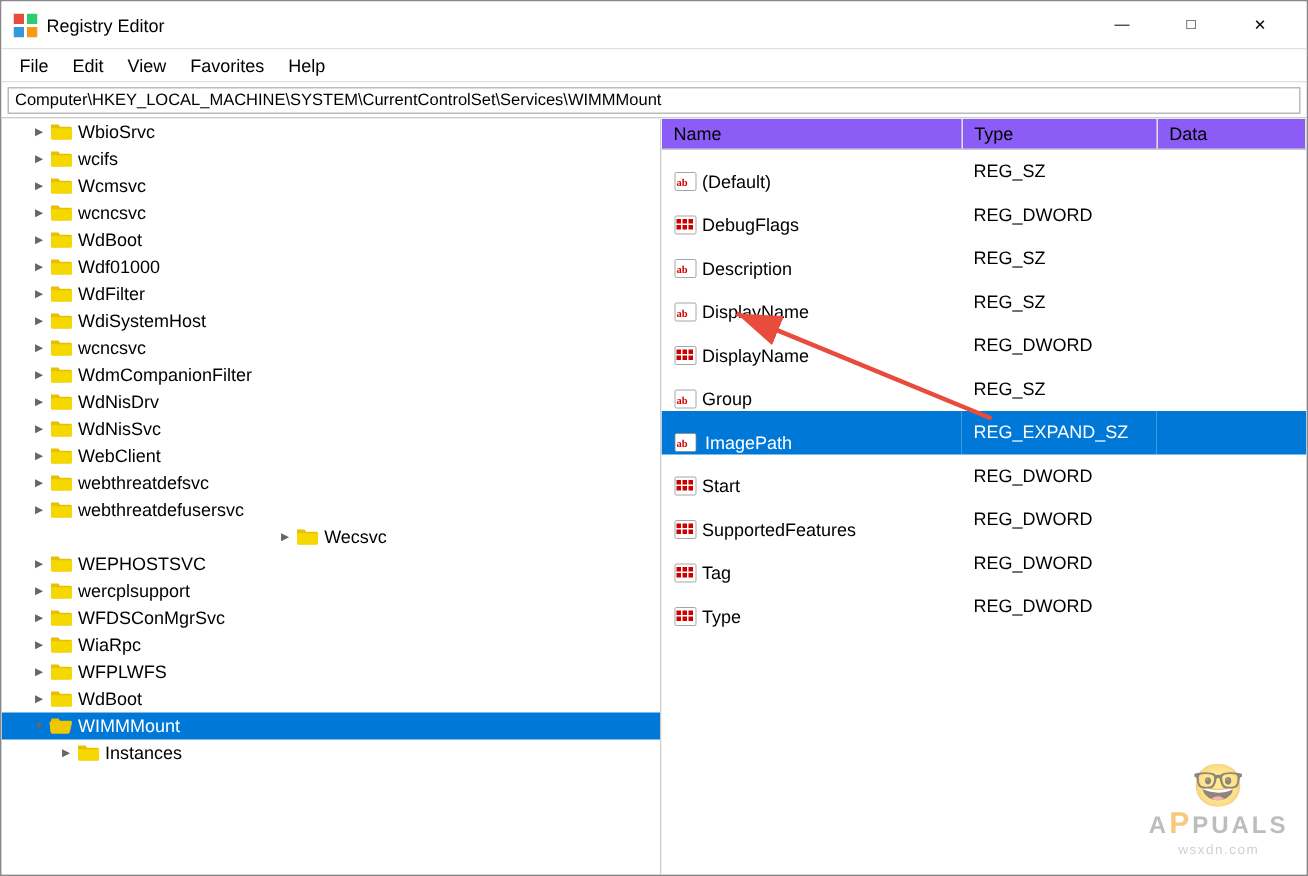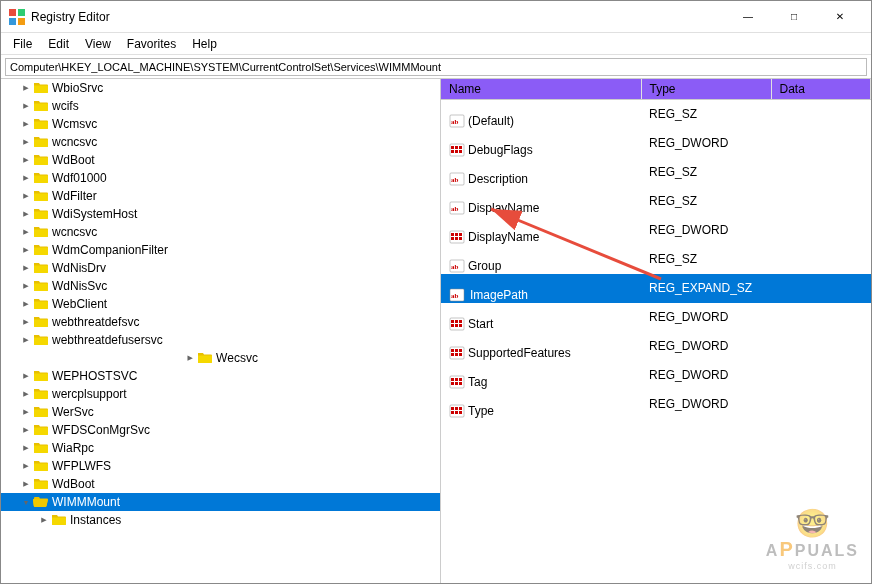--- a/index.html
+++ b/index.html
@@ -400,30 +400,20 @@
           <span class="tree-label">wercplsupport</span>
         </div>
         <div class="tree-item" style="padding-left: 18px;">
           <span class="tree-expand" style="font-size: 7px; color: rgb(102, 102, 102);">▶</span>
           <span style="display: inline-flex; align-items: center; margin-right: 3px;">
             <svg class="folder-svg" viewBox="0 0 16 14" fill="none">
     <path d="M1 2 L6 2 L7 3.5 L14 3.5 Q15 3.5 15 4.5 L15 11 Q15 12 14 12 L2 12 Q1 12 1 11 Z" fill="#E8C000"></path>
     <path d="M1 4.5 L15 4.5 L15 11 Q15 12 14 12 L2 12 Q1 12 1 11 Z" fill="#F5D800"></path>
   </svg>
           </span>
-          <span class="tree-label">WerSvc</span>
-        </div>
-        <div class="tree-item" style="padding-left: 18px;">
-          <span class="tree-expand" style="font-size: 7px; color: rgb(102, 102, 102);">▶</span>
-          <span style="display: inline-flex; align-items: center; margin-right: 3px;">
-            <svg class="folder-svg" viewBox="0 0 16 14" fill="none">
-    <path d="M1 2 L6 2 L7 3.5 L14 3.5 Q15 3.5 15 4.5 L15 11 Q15 12 14 12 L2 12 Q1 12 1 11 Z" fill="#E8C000"></path>
-    <path d="M1 4.5 L15 4.5 L15 11 Q15 12 14 12 L2 12 Q1 12 1 11 Z" fill="#F5D800"></path>
-  </svg>
-          </span>
           <span class="tree-label">WFDSConMgrSvc</span>
         </div>
         <div class="tree-item" style="padding-left: 18px;">
           <span class="tree-expand" style="font-size: 7px; color: rgb(102, 102, 102);">▶</span>
           <span style="display: inline-flex; align-items: center; margin-right: 3px;">
             <svg class="folder-svg" viewBox="0 0 16 14" fill="none">
     <path d="M1 2 L6 2 L7 3.5 L14 3.5 Q15 3.5 15 4.5 L15 11 Q15 12 14 12 L2 12 Q1 12 1 11 Z" fill="#E8C000"></path>
     <path d="M1 4.5 L15 4.5 L15 11 Q15 12 14 12 L2 12 Q1 12 1 11 Z" fill="#F5D800"></path>
   </svg>
           </span>
@@ -687,17 +677,17 @@
             </marker>
           </defs>
 
           <line x1="220" y1="200" x2="50" y2="130" stroke="#e74c3c" stroke-width="3" marker-end="url(#arrowhead)"></line>
         </svg>
       </div>
 
       <div style="position:absolute;bottom:12px;right:12px;opacity:0.55;pointer-events:none;z-index:50;display:flex;flex-direction:column;align-items:center;">
         <div style="font-size:28px;line-height:1;">🤓</div>
         <div style="font-family:Arial,sans-serif;font-size:16px;font-weight:bold;letter-spacing:2px;color:#888;">A<span style="color:#f39c12;font-size:20px;">P</span>PUALS</div>
-        <div style="font-size:9px;color:#aaa;letter-spacing:1px;">wcifs.com</div>
+        <div style="font-size:9px;color:#aaa;letter-spacing:1px;">wsxdn.com</div>
       </div>
     </div>
   </div>
 </div>
 
 </body></html>

